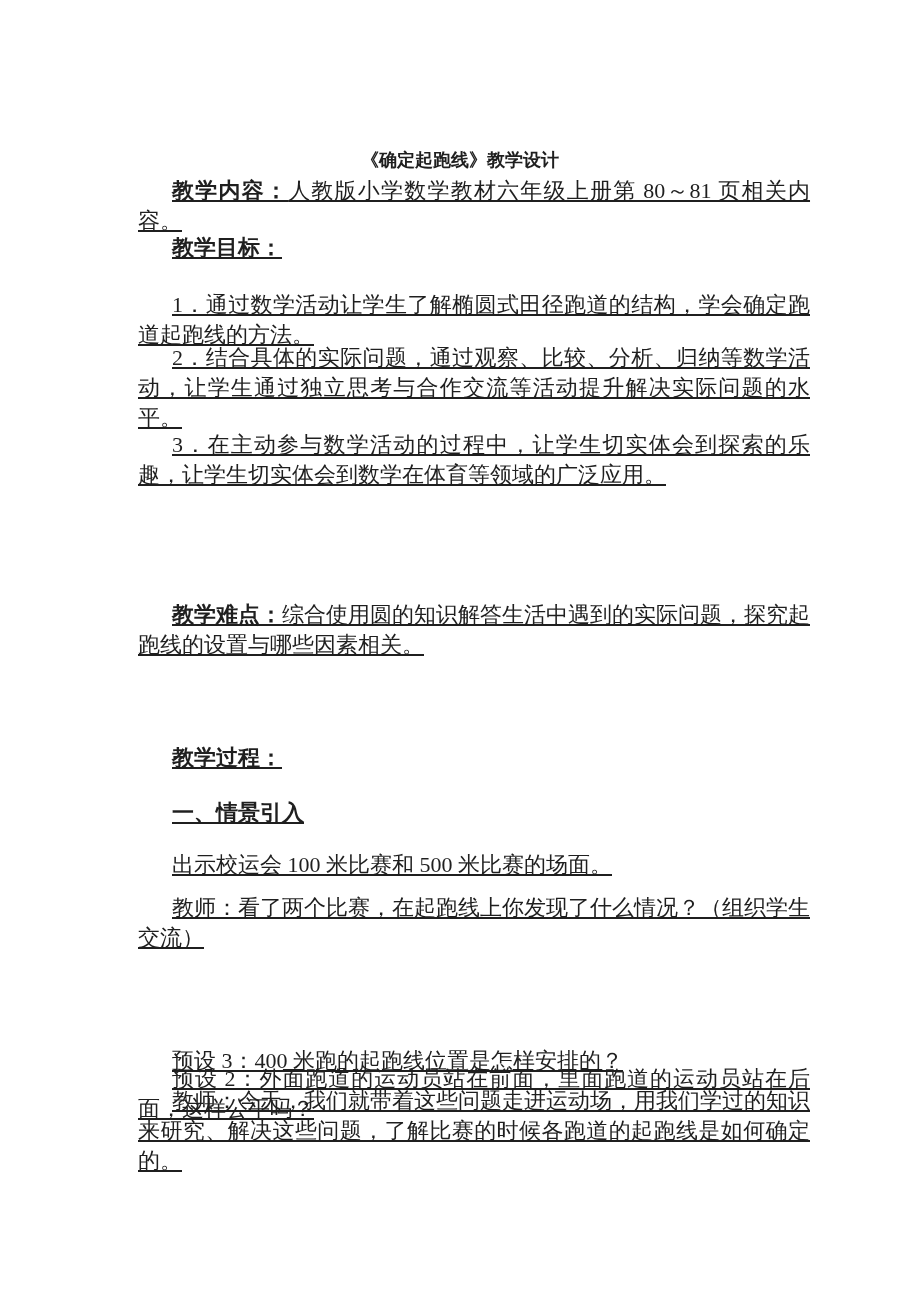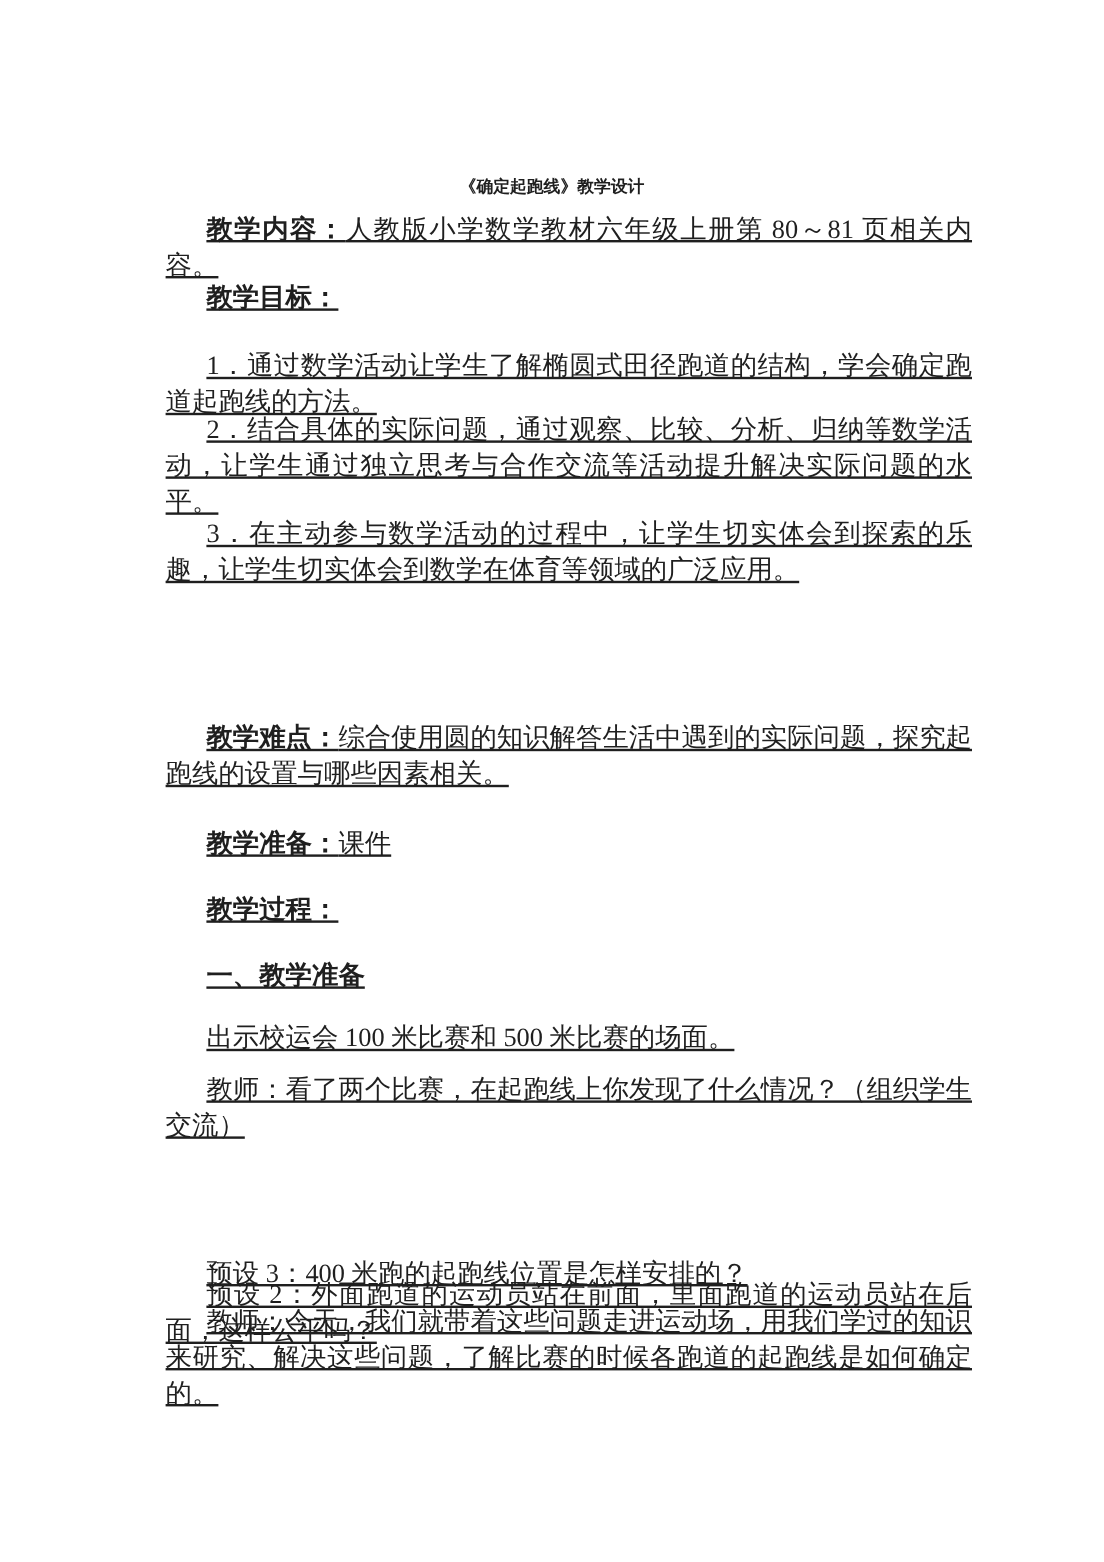--- a/index.html
+++ b/index.html
@@ -14,21 +14,21 @@
     background: #ffffff;
     color: #1f1f1f;
     font-family: "Liberation Serif", "DejaVu Serif", serif;
     overflow: hidden;
   }
   .doc-title {
     position: absolute;
     left: 0;
     width: 920px;
     text-align: center;
-    font-size: 14px;
+    font-size: 18px;
     line-height: 30px;
     font-weight: bold;
   }
   .para {
     position: absolute;
     left: 138px;
     width: 672px;
     font-size: 22px;
     line-height: 30px;
     text-align: justify;
@@ -53,25 +53,24 @@
 
   <p class="para" style="top:290px"><span>1．通过数学活动让学生了解椭圆式田径跑道的结构，学会确定跑道起跑线的方法。</span></p>
 
   <p class="para" style="top:343px"><span>2．结合具体的实际问题，通过观察、比较、分析、归纳等数学活动，让学生通过独立思考与合作交流等活动提升解决实际问题的水平。</span></p>
 
   <p class="para" style="top:430px"><span>3．在主动参与数学活动的过程中，让学生切实体会到探索的乐趣，让学生切实体会到数学在体育等领域的广泛应用。</span></p>
 
 
   <p class="para" style="top:600px"><span class="b">教学难点：</span><span>综合使用圆的知识解答生活中遇到的实际问题，探究起跑线的设置与哪些因素相关。</span></p>
 
-  <p class="para" style="top:688px"><span class="b">教学准备：</span><span>课件</span></p>
 
   <p class="para" style="top:743px"><span class="b">教学过程：</span></p>
 
-  <p class="para" style="top:798px"><span class="b">一、教学准备</span></p>
+  <p class="para" style="top:798px"><span class="b">一、情景引入</span></p>
 
   <p class="para" style="top:850px"><span>出示校运会 100 米比赛和 500 米比赛的场面。</span></p>
 
   <p class="para" style="top:893px"><span>教师：看了两个比赛，在起跑线上你发现了什么情况？（组织学生交流）</span></p>
 
 
   <p class="para" style="top:1064px"><span>预设 2：外面跑道的运动员站在前面，里面跑道的运动员站在后面，这样公平吗？</span></p>
 
   <p class="para" style="top:1046px"><span>预设 3：400 米跑的起跑线位置是怎样安排的？</span></p>
 

